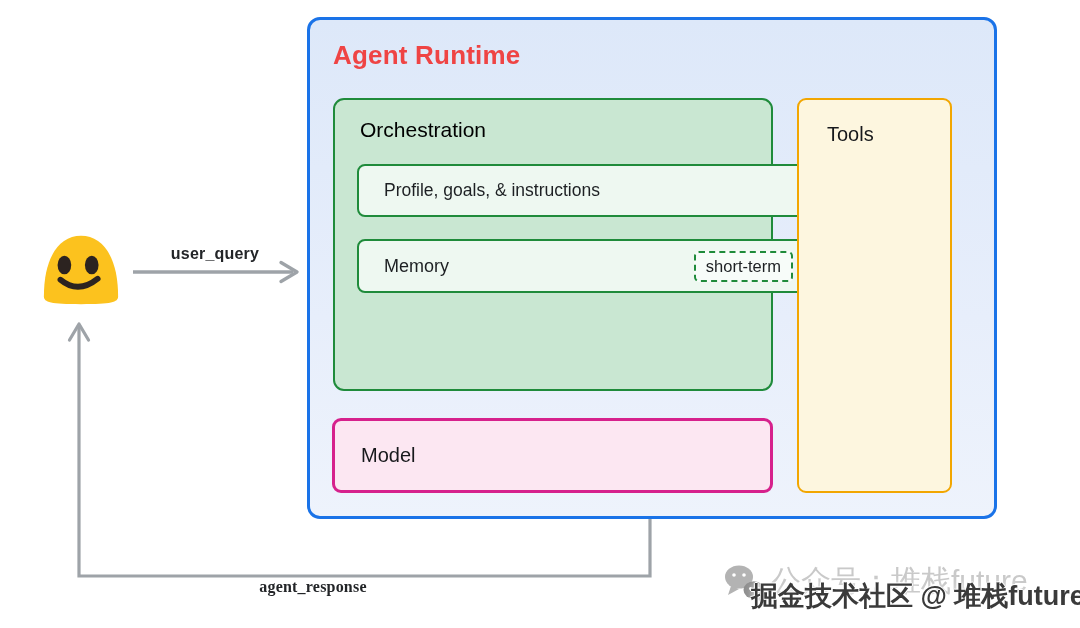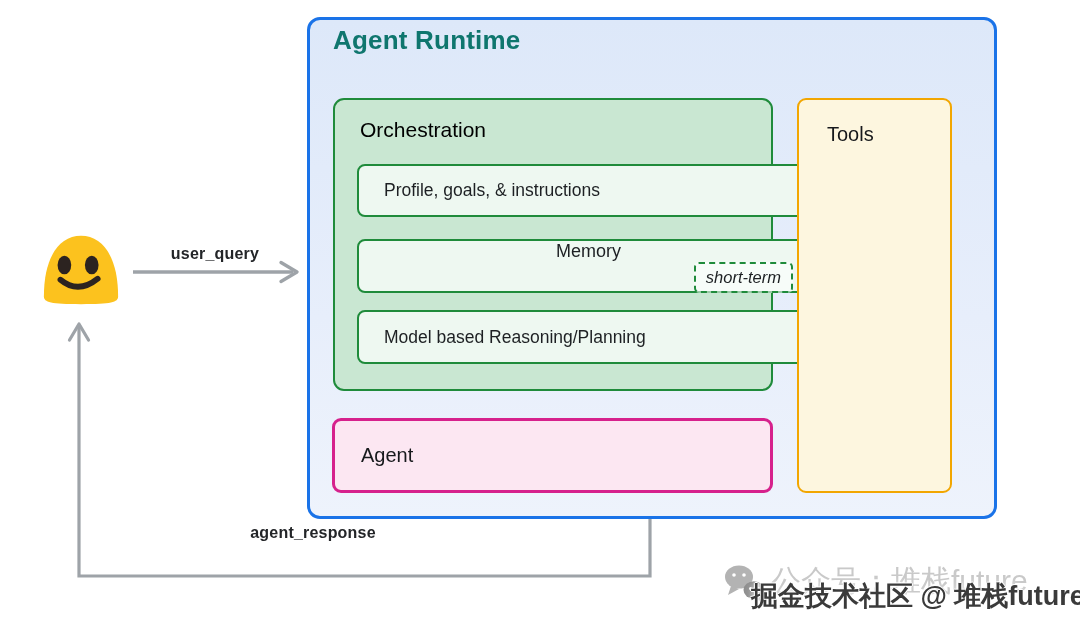--- a/index.html
+++ b/index.html
@@ -10,38 +10,38 @@
   }
   .abs{position:absolute;}
 
   
   .runtime{
     left:307px;top:17px;width:690px;height:502px;
     background:linear-gradient(180deg,#dde8f9 0%,#e7eefb 60%,#eef3fc 100%);
     border:3px solid #1a73e8;border-radius:13px;box-sizing:border-box;
   }
   .runtime-title{
-    left:333px;top:25px;font-size:26px;font-weight:600;color:#0f766e;letter-spacing:.2px;
+    left:333px;top:40px;font-size:26px;font-weight:600;color:#ef4444;letter-spacing:.2px;
   }
 
   
   .orch{
     left:333px;top:98px;width:440px;height:293px;
     background:#c9e7d2;border:2.5px solid #1f8b3b;border-radius:11px;box-sizing:border-box;
   }
   .orch-title{
     left:360px;top:118px;font-size:21px;font-weight:500;color:#000000;
   }
   .inner-box{
     left:357px;width:452px;height:53px;
     background:#eef8f1;border:2px solid #1f8b3b;border-radius:8px;box-sizing:border-box;
     display:flex;align-items:center;padding:0 14px 0 25px;
   }
   .inner-text{font-size:17.5px;font-weight:500;color:#1d2023;}
-  .memory-tags{margin-left:auto;display:flex;gap:7px;font-style:italic;}
+  .memory-tags{margin-left:auto;display:flex;gap:7px;}
   .mem-tag{
     border:2px dashed #1f8b3b;border-radius:5px;background:rgba(255,255,255,.55);
     padding:4px 10px;font-size:16.5px;font-weight:500;color:#1d2023;white-space:nowrap;
   }
 
   
   .model{
     left:332px;top:418px;width:441px;height:75px;
     background:#fce7f2;border:3px solid #d6218c;border-radius:9px;box-sizing:border-box;
     display:flex;align-items:center;padding-left:26px;
@@ -53,21 +53,21 @@
     left:797px;top:98px;width:155px;height:395px;
     background:#fdf6df;border:2.5px solid #f2a600;border-radius:9px;box-sizing:border-box;
   }
   .tools-label{position:absolute;left:28px;top:23px;font-size:20px;font-weight:500;color:#17191c;}
 
   
   .flow-label{
     font-size:16px;font-weight:600;color:#232528;letter-spacing:.2px;text-align:center;
   }
   #lbl-query{left:150px;top:245px;width:130px;}
-  #lbl-response{left:243px;top:524px;width:140px;}
+  #lbl-response{left:243px;top:578px;width:140px;font-family:Liberation Serif, serif;}
 
   svg.flow{left:0;top:0;pointer-events:none;}
 
   
   .wm-gray{
     left:771px;top:561px;font-size:30px;font-weight:400;color:#c9c9c9;white-space:nowrap;text-align:center;
   }
   .wm-dark{
     left:751px;top:578px;font-size:27px;font-weight:700;color:#3a3a3a;white-space:nowrap;
     text-shadow:0 1px 0 #fff,0 -1px 0 #fff,1px 0 0 #fff,-1px 0 0 #fff,0 0 6px rgba(255,255,255,.9);
@@ -104,33 +104,30 @@
   <div class="abs runtime"></div>
   <div class="abs runtime-title">Agent Runtime</div>
 
   <div class="abs orch"></div>
   <div class="abs orch-title">Orchestration</div>
 
   <div class="abs inner-box" style="top:164px;">
     <span class="inner-text">Profile, goals, &amp; instructions</span>
   </div>
 
-  <div class="abs inner-box" style="top:239px;height:54px;flex-direction:column;">
+  <div class="abs inner-box" style="top:239px;height:54px;">
     <span class="inner-text" style="font-size:18px;">Memory</span>
     <span class="memory-tags">
       <span class="mem-tag">short-term</span>
     </span>
   </div>
 
-  <div class="abs inner-box" style="top:310px;height:54px;">
-    <span class="inner-text">Model based Reasoning/Planning</span>
-  </div>
 
   <div class="abs model">
-    <span class="model-label">Agent</span>
+    <span class="model-label">Model</span>
   </div>
 
   <div class="abs tools">
     <span class="tools-label">Tools</span>
   </div>
 
   <svg class="abs" style="left:724px;top:564px;" width="42" height="38" viewBox="0 0 42 38">
     <ellipse cx="15" cy="13" rx="14" ry="11.5" fill="#b3b3b3"></ellipse>
     <polygon points="7,22 4,31 15,25" fill="#b3b3b3"></polygon>
     <circle cx="10" cy="11" r="1.8" fill="#ffffff"></circle>

